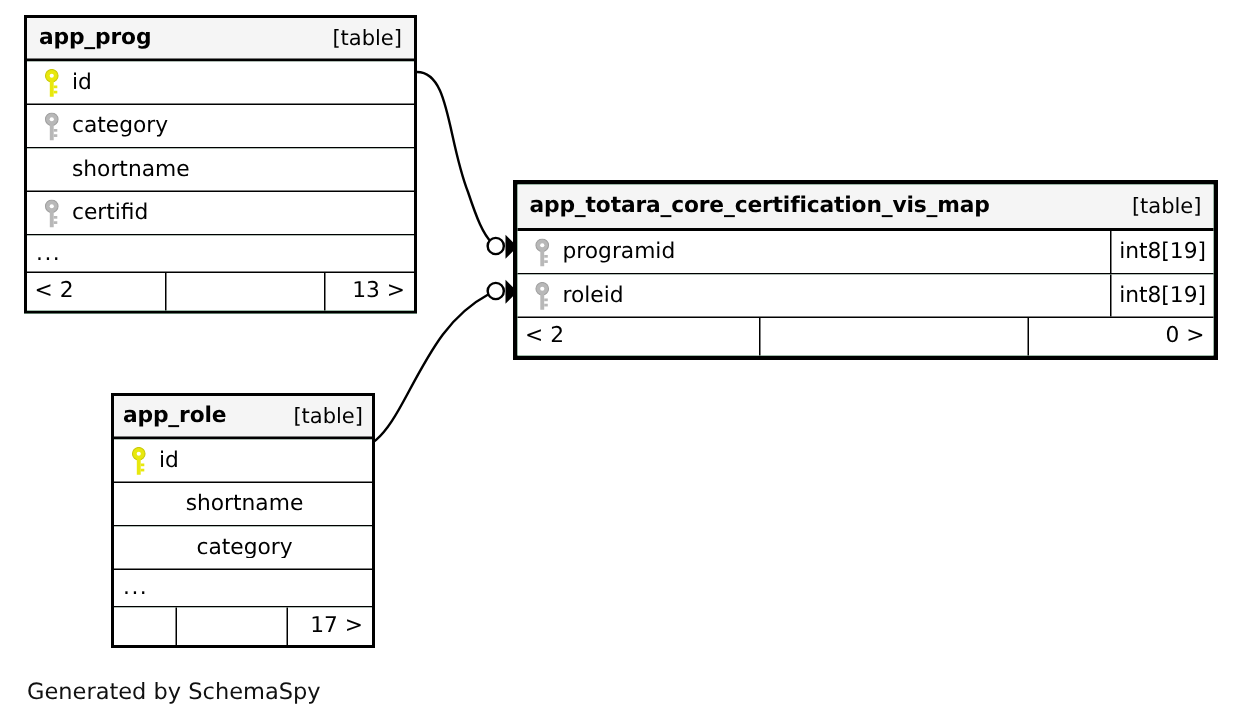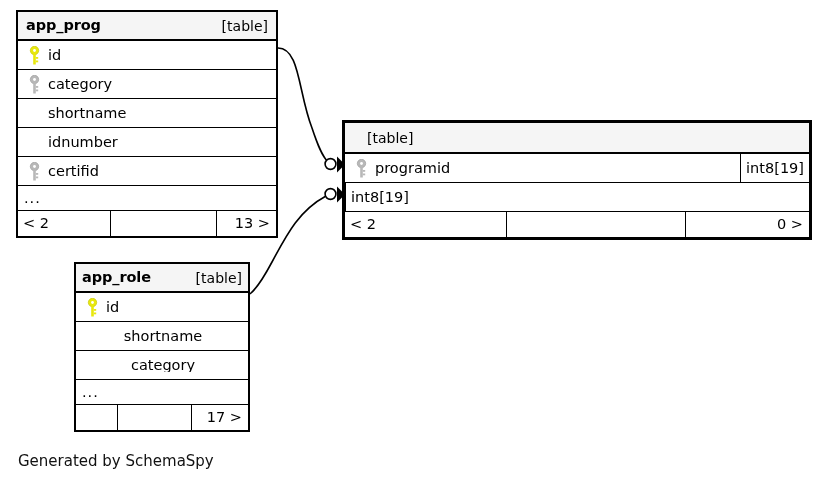--- a/index.html
+++ b/index.html
@@ -229,26 +229,20 @@
       </span>
     </div>
 
     <div class="col-row">
       <span class="col-main">
         <span class="keyslot"></span>
         <span class="col-name">shortname</span>
       </span>
     </div>
 
-    <div class="col-row">
-      <span class="col-main">
-        <span class="keyslot"></span>
-        <span class="col-name">idnumber</span>
-      </span>
-    </div>
 
     <div class="col-row">
       <span class="col-main">
         <span class="keyslot">
           <svg width="11" height="19" viewBox="0 0 11 19">
             <circle cx="5.5" cy="4.5" r="4.2" fill="#b8b8b8" stroke="#a0a0a0" stroke-width="0.7"></circle>
             <circle cx="5.5" cy="4.5" r="1.4" fill="#ffffff"></circle>
             <rect x="4.2" y="7.5" width="2.6" height="11" fill="#b8b8b8"></rect>
             <rect x="6.8" y="11" width="2.4" height="1.8" fill="#b8b8b8"></rect>
             <rect x="6.8" y="14.5" width="2.4" height="1.8" fill="#b8b8b8"></rect>
@@ -262,40 +256,53 @@
 
     <div class="foot-row">
       <div class="foot-cell l" style="flex:0 0 92px;">&lt; 2</div>
       <div class="foot-cell c" style="flex:0 0 70px;"></div>
       <div class="foot-cell r" style="flex:1 1 auto;">13 &gt;</div>
     </div>
   </div>
 
   <div class="table-box focal" id="tbl-focal">
     <div class="tbl-header">
+      <span class="tbl-name">app_totara_core_certification_vis_map</span>
       <span class="tbl-kind">[table]</span>
     </div>
 
     <div class="col-row">
       <span class="col-main">
         <span class="keyslot">
           <svg width="11" height="19" viewBox="0 0 11 19">
             <circle cx="5.5" cy="4.5" r="4.2" fill="#b8b8b8" stroke="#a0a0a0" stroke-width="0.7"></circle>
             <circle cx="5.5" cy="4.5" r="1.4" fill="#ffffff"></circle>
             <rect x="4.2" y="7.5" width="2.6" height="11" fill="#b8b8b8"></rect>
             <rect x="6.8" y="11" width="2.4" height="1.8" fill="#b8b8b8"></rect>
             <rect x="6.8" y="14.5" width="2.4" height="1.8" fill="#b8b8b8"></rect>
           </svg>
         </span>
         <span class="col-name">programid</span>
       </span>
       <span class="col-type">int8[19]</span>
     </div>
 
     <div class="col-row">
+      <span class="col-main">
+        <span class="keyslot">
+          <svg width="11" height="19" viewBox="0 0 11 19">
+            <circle cx="5.5" cy="4.5" r="4.2" fill="#b8b8b8" stroke="#a0a0a0" stroke-width="0.7"></circle>
+            <circle cx="5.5" cy="4.5" r="1.4" fill="#ffffff"></circle>
+            <rect x="4.2" y="7.5" width="2.6" height="11" fill="#b8b8b8"></rect>
+            <rect x="6.8" y="11" width="2.4" height="1.8" fill="#b8b8b8"></rect>
+            <rect x="6.8" y="14.5" width="2.4" height="1.8" fill="#b8b8b8"></rect>
+          </svg>
+        </span>
+        <span class="col-name">roleid</span>
+      </span>
       <span class="col-type">int8[19]</span>
     </div>
 
     <div class="foot-row">
       <div class="foot-cell l" style="flex:0 0 161px;">&lt; 2</div>
       <div class="foot-cell c" style="flex:0 0 143px;"></div>
       <div class="foot-cell r" style="flex:1 1 auto;">0 &gt;</div>
     </div>
   </div>
 

